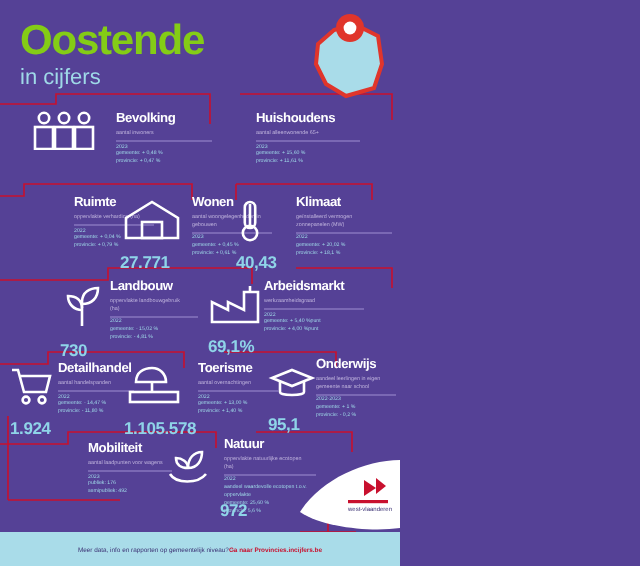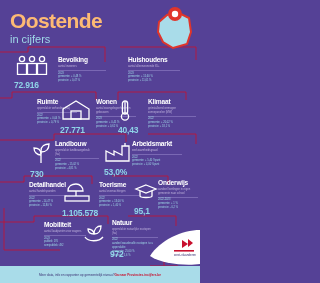--- a/index.html
+++ b/index.html
@@ -8,21 +8,21 @@
     background:#554196;
     font-family:"Liberation Sans",sans-serif;
     position:relative;
   }
 
   .stage{position:absolute;inset:0;}
 
   
   .header{position:absolute;left:10px;top:10px;}
   .title{
-    color:#fdba74;font-size:21px;font-weight:bold;
+    color:#84cc16;font-size:21px;font-weight:bold;
     letter-spacing:-0.6px;line-height:1;margin:0;
   }
   .subtitle{
     color:#9fd9e8;font-size:11px;font-weight:normal;
     margin-top:3px;line-height:1;
   }
 
   
   .mapwrap{position:absolute;right:5px;top:6px;width:42px;height:46px;}
 
@@ -96,21 +96,20 @@
     <svg width="36" height="20" viewBox="0 0 36 20">
       <g fill="none" stroke="#ffffff" stroke-width="1.3">
         <circle cx="8" cy="4" r="2.6"></circle>
           <circle cx="18" cy="4" r="2.6"></circle>
           <circle cx="28" cy="4" r="2.6"></circle>
         <rect x="3.5" y="8.5" width="9" height="11"></rect>
           <rect x="13.5" y="8.5" width="9" height="11"></rect>
         <rect x="23.5" y="8.5" width="9" height="11"></rect>
       </g>
     </svg>
-    <div class="num" style="margin-top:2px;">72.916</div>
   </div>
   <div class="card" style="left:58px;top:57px;width:48px;">
     <div class="ctitle">Bevolking</div>
     <div class="sub">aantal inwoners</div>
     <div class="rule"></div>
     <div class="stat">2023</div>
     <div class="stat">gemeente: + 0,48 %</div>
     <div class="stat">provincie: + 0,47 %</div>
   </div>
 
@@ -188,31 +187,41 @@
     <div class="stat">provincie: - 4,81 %</div>
   </div>
 
   <div class="card" style="left:104px;top:142px;width:42px;">
     <svg width="28" height="20" viewBox="0 0 28 20">
       <g fill="none" stroke="#ffffff" stroke-width="1.3">
         <path d="M2 19 L2 9 L10 13 L10 9 L18 13 L18 4 L25 4 L25 19 Z"></path>
         <path d="M21 1 L21 4"></path>
       </g>
     </svg>
-    <div class="num" style="margin-top:2px;">53,0%</div>
+    <div class="num" style="margin-top:2px;">69,1%</div>
   </div>
   <div class="card" style="left:132px;top:141px;width:50px;">
     <div class="ctitle">Arbeidsmarkt</div>
     <div class="sub">werkzaamheidsgraad</div>
     <div class="rule"></div>
     <div class="stat">2022</div>
     <div class="stat">gemeente: + 5,40 %punt</div>
     <div class="stat">provincie: + 4,00 %punt</div>
   </div>
 
+  <div class="card" style="left:5px;top:183px;width:36px;">
+    <svg width="22" height="20" viewBox="0 0 22 20">
+      <g fill="none" stroke="#ffffff" stroke-width="1.3">
+        <path d="M1 2 L4 2 L7 13 L18 13 L20 5 L5 5"></path>
+        <circle cx="8" cy="17" r="1.7"></circle>
+          <circle cx="16" cy="17" r="1.7"></circle>
+      </g>
+    </svg>
+    <div class="num" style="margin-top:2px;">1.924</div>
+  </div>
   <div class="card" style="left:29px;top:182px;width:38px;">
     <div class="ctitle">Detailhandel</div>
     <div class="sub" style="white-space:normal;width:36px;">aantal handelspanden</div>
     <div class="rule"></div>
     <div class="stat">2022</div>
     <div class="stat">gemeente: - 14,47 %</div>
     <div class="stat">provincie: - 11,80 %</div>
   </div>
 
   <div class="card" style="left:62px;top:183px;width:46px;">

